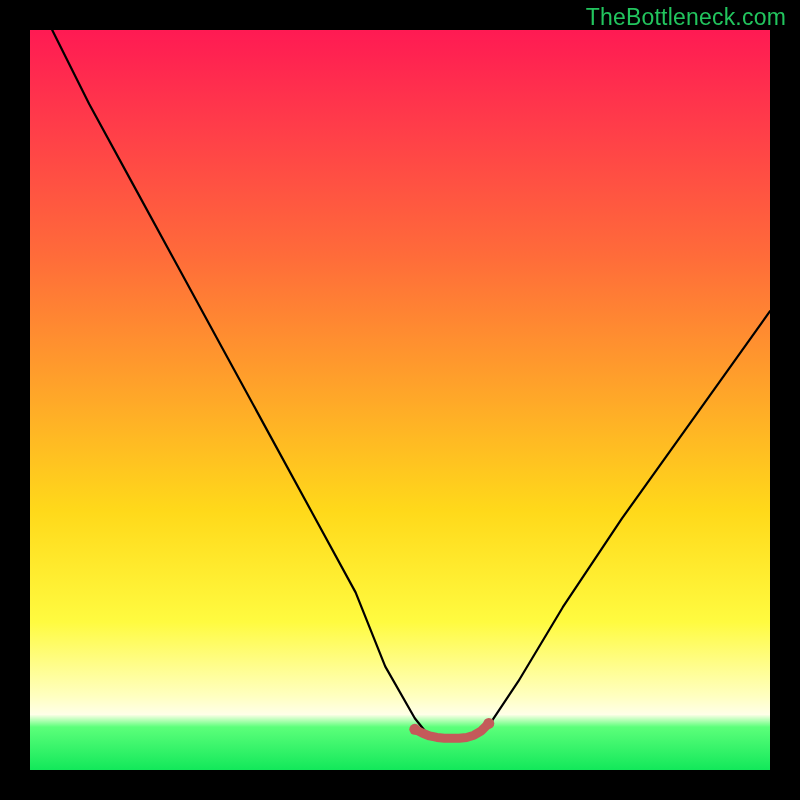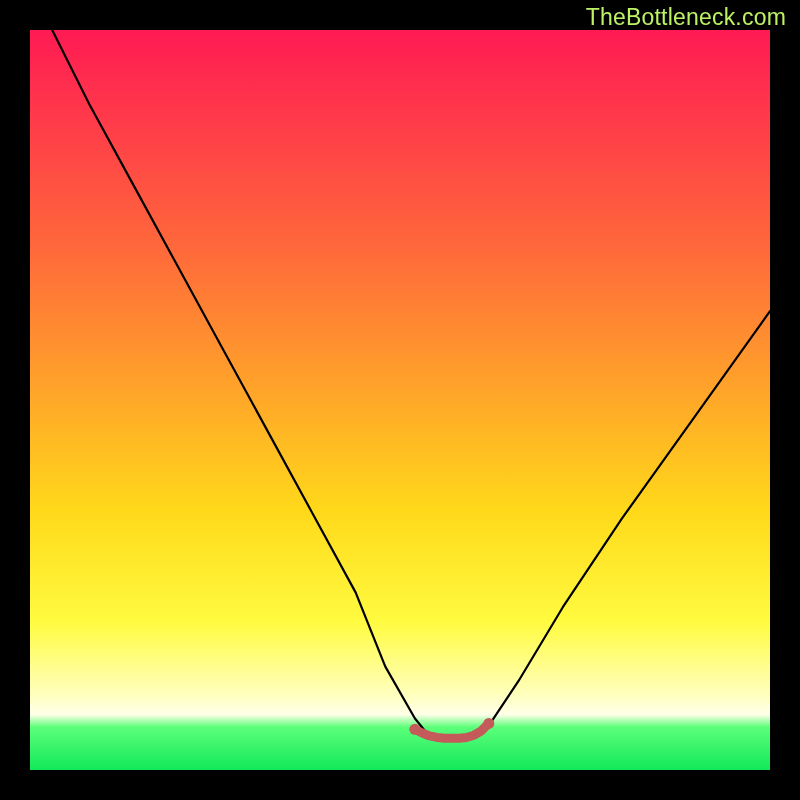--- a/index.html
+++ b/index.html
@@ -14,21 +14,21 @@
   .frame {
     position: relative;
     width: 800px;
     height: 800px;
     background: #000;
   }
   .watermark {
     position: absolute;
     top: 4px;
     right: 14px;
-    color: #bef264;
+    color: #22c55e;
     font-size: 23px;
     font-weight: 500;
     letter-spacing: 0.2px;
     z-index: 10;
     margin-left: 32px;
   }
   .plot {
     position: absolute;
     left: 30px;
     top: 30px;

